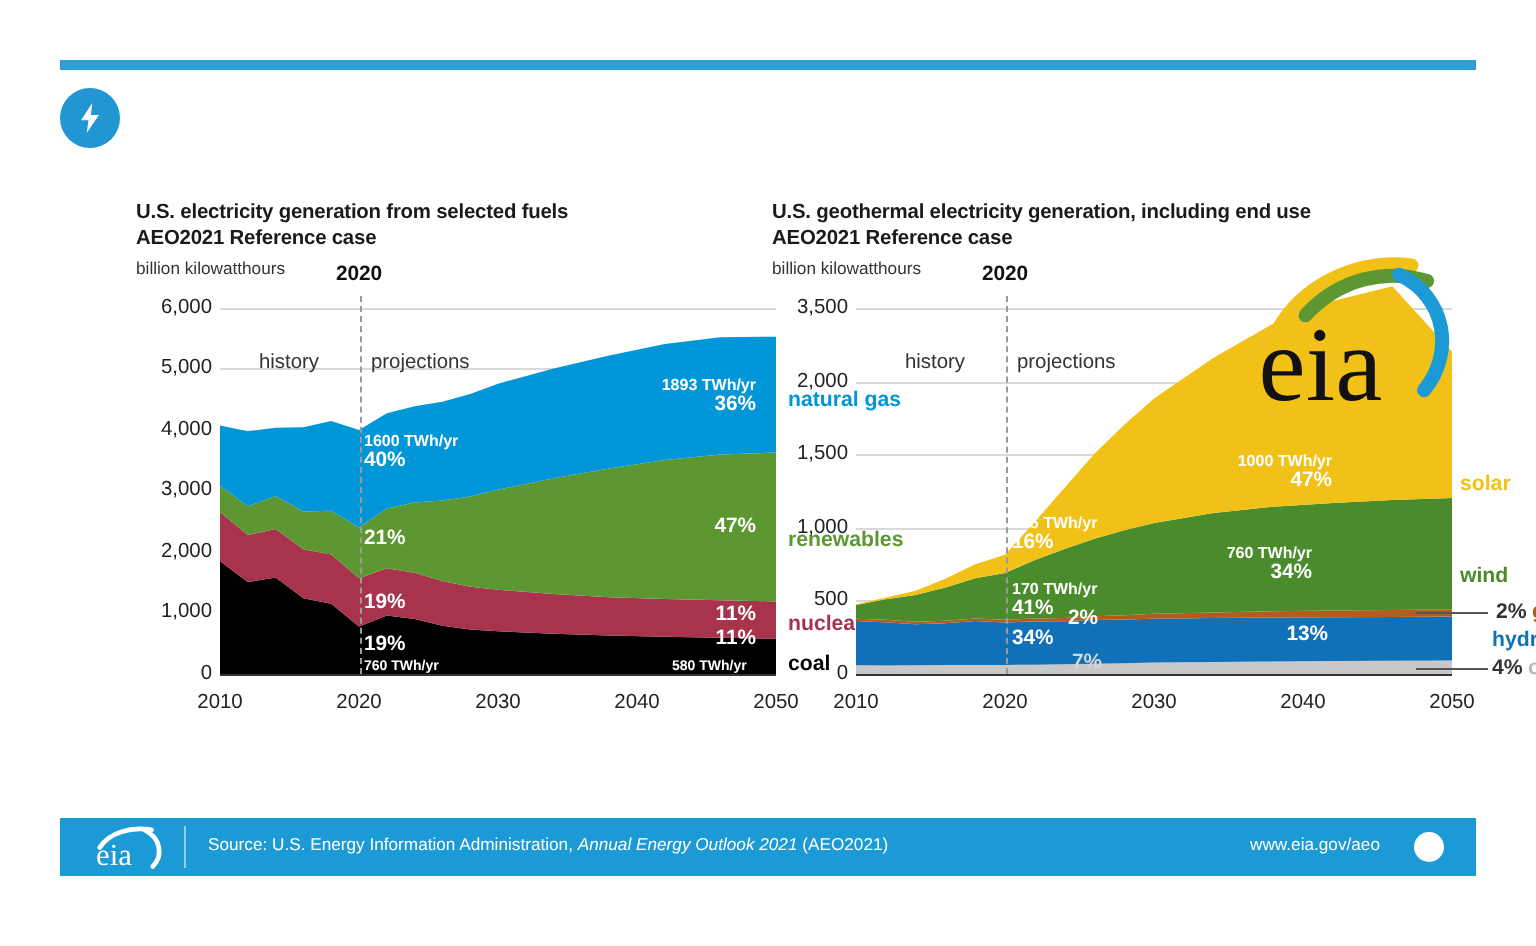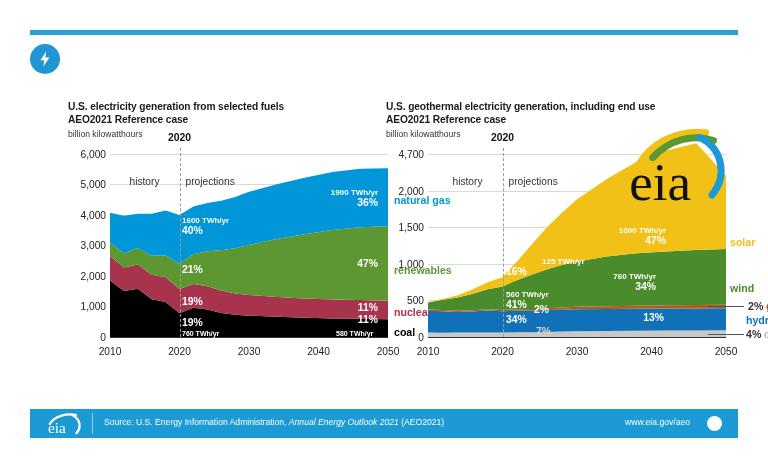--- a/index.html
+++ b/index.html
@@ -111,21 +111,21 @@
           <div class="xlab" style="left: 278px; bottom: -20px;">2050</div>
           <div class="divider" style="left: 69.5px; top: -6px; height: 189px;"></div>
           <div class="yearmark" style="left: 69.5px; top: -22px;">2020</div>
           <div class="histlab" style="left: 19.5px; top: 22px;">history</div>
           <div class="projlab" style="left: 75.5px; top: 22px;">projections</div>
           <div class="ann wht" style="left: 72px; top: 62px;">
             <div style="font-size: 8px;">1600 TWh/yr</div>
             <div class="big">40%</div>
           </div>
           <div class="ann wht" style="left: 268px; top: 34px; text-align: right; transform: translateX(-100%);">
-            <div style="font-size: 8px;">1900 TWh/yr</div>
+            <div style="font-size: 8px;">1893 TWh/yr</div>
             <div class="big">36%</div>
           </div>
           <div class="ann wht" style="left: 72px; top: 110px;">
             <div class="big">21%</div>
           </div>
           <div class="ann wht" style="left: 268px; top: 104px; text-align: right; transform: translateX(-100%);">
             <div class="big">47%</div>
           </div>
           <div class="ann wht" style="left: 72px; top: 142px;">
             <div class="big">19%</div>
@@ -161,21 +161,21 @@
           <div class="ylab" style="top: 183px; right: 302px;">0</div>
           <div class="ytick" style="left: 0px; width: 298px; top: 146.4px;"></div>
           <div class="ylab" style="top: 146.4px; right: 302px;">500</div>
           <div class="ytick" style="left: 0px; width: 298px; top: 109.8px;"></div>
           <div class="ylab" style="top: 109.8px; right: 302px;">1,000</div>
           <div class="ytick" style="left: 0px; width: 298px; top: 73.2px;"></div>
           <div class="ylab" style="top: 73.2px; right: 302px;">1,500</div>
           <div class="ytick" style="left: 0px; width: 298px; top: 36.6px;"></div>
           <div class="ylab" style="top: 36.6px; right: 302px;">2,000</div>
           <div class="ytick" style="left: 0px; width: 298px; top: 0px;"></div>
-          <div class="ylab" style="top: 0px; right: 302px;">4,700</div>
+          <div class="ylab" style="top: 0px; right: 302px;">3,500</div>
           <svg class="area" viewBox="0 0 298 183" preserveAspectRatio="none">
             <path d="M0,183 L0,178.608 L14.9,178.7544 L29.8,178.608 L44.699999999999996,178.4616 L59.6,178.4616 L74.5,178.4616 L89.39999999999999,178.3152 L104.3,178.1688 L119.2,177.876 L134.1,177.5832 L149,177.2904 L178.79999999999998,176.9976 L208.6,176.7048 L238.4,176.5584 L268.2,176.412 L298,176.2656 L298,183 L268.2,183 L238.4,183 L208.6,183 L178.79999999999998,183 L149,183 L134.1,183 L119.2,183 L104.3,183 L89.39999999999999,183 L74.5,183 L59.6,183 L44.699999999999996,183 L29.8,183 L14.9,183 L0,183 Z" fill="#c8c8c8"></path>
             <path d="M0,178.608 L0,156.648 L14.9,157.1604 L29.8,158.112 L44.699999999999996,157.5996 L59.6,156.5016 L74.5,157.2336 L89.39999999999999,156.7212 L104.3,156.5748 L119.2,156.0624 L134.1,155.7696 L149,155.3304 L178.79999999999998,155.0376 L208.6,154.7448 L238.4,154.5984 L268.2,154.452 L298,154.3056 L298,176.2656 L268.2,176.412 L238.4,176.5584 L208.6,176.7048 L178.79999999999998,176.9976 L149,177.2904 L134.1,177.5832 L119.2,177.876 L104.3,178.1688 L89.39999999999999,178.3152 L74.5,178.4616 L59.6,178.4616 L44.699999999999996,178.4616 L29.8,178.608 L14.9,178.7544 L0,178.608 Z" fill="#1071b8"></path>
             <path d="M0,156.648 L0,155.4036 L14.9,155.916 L29.8,156.8676 L44.699999999999996,156.3552 L59.6,155.2572 L74.5,155.916 L89.39999999999999,155.2572 L104.3,154.9644 L119.2,154.1592 L134.1,153.5736 L149,152.8416 L178.79999999999998,152.256 L208.6,151.6704 L238.4,151.3044 L268.2,150.9384 L298,150.6456 L298,154.3056 L268.2,154.452 L238.4,154.5984 L208.6,154.7448 L178.79999999999998,155.0376 L149,155.3304 L134.1,155.7696 L119.2,156.0624 L104.3,156.5748 L89.39999999999999,156.7212 L74.5,157.2336 L59.6,156.5016 L44.699999999999996,157.5996 L29.8,158.112 L14.9,157.1604 L0,156.648 Z" fill="#b35c1e"></path>
             <path d="M0,155.4036 L0,148.4496 L14.9,145.668 L29.8,143.5452 L44.699999999999996,139.7388 L59.6,135.12720000000002 L74.5,132.492 L89.39999999999999,125.97720000000001 L104.3,120.5604 L119.2,115.3632 L134.1,111.11760000000001 L149,107.4576 L178.79999999999998,102.48 L208.6,99.3324 L238.4,97.5024 L268.2,96.0384 L298,95.0136 L298,150.6456 L268.2,150.9384 L238.4,151.3044 L208.6,151.6704 L178.79999999999998,152.256 L149,152.8416 L134.1,153.5736 L119.2,154.1592 L104.3,154.9644 L89.39999999999999,155.2572 L74.5,155.916 L59.6,155.2572 L44.699999999999996,156.3552 L29.8,156.8676 L14.9,155.916 L0,155.4036 Z" fill="#4a8b2c"></path>
             <path d="M0,148.4496 L0,148.1568 L14.9,144.7896 L29.8,141.3492 L44.699999999999996,135.3468 L59.6,128.1732 L74.5,123.342 L89.39999999999999,106.9452 L104.3,89.8164 L119.2,72.90719999999999 L134.1,58.4136 L149,45.237599999999986 L178.79999999999998,24.888000000000005 L208.6,7.8323999999999785 L238.4,-3.513600000000025 L268.2,-10.83359999999999 L298,21.813600000000008 L298,95.0136 L268.2,96.0384 L238.4,97.5024 L208.6,99.3324 L178.79999999999998,102.48 L149,107.4576 L134.1,111.11760000000001 L119.2,115.3632 L104.3,120.5604 L89.39999999999999,125.97720000000001 L74.5,132.492 L59.6,135.12720000000002 L44.699999999999996,139.7388 L29.8,143.5452 L14.9,145.668 L0,148.4496 Z" fill="#f2c117"></path>
           </svg>
           <div class="xaxis" style="top: 183px;"></div>
           <div class="xlab" style="left: 0px; bottom: -20px;">2010</div>
           <div class="xlab" style="left: 74.5px; bottom: -20px;">2020</div>
@@ -184,29 +184,29 @@
           <div class="xlab" style="left: 298px; bottom: -20px;">2050</div>
           <div class="divider" style="left: 74.5px; top: -6px; height: 189px;"></div>
           <div class="yearmark" style="left: 74.5px; top: -22px;">2020</div>
           <div class="histlab" style="left: 24.5px; top: 22px;">history</div>
           <div class="projlab" style="left: 80.5px; top: 22px;">projections</div>
           <div class="ann wht" style="left: 238px; top: 72px; text-align: right; transform: translateX(-100%);">
             <div style="font-size: 8px;">1000 TWh/yr</div>
             <div class="big">47%</div>
           </div>
           <div class="ann wht" style="left: 78px; top: 103px;">
-            <div style="font-size: 8px; margin-left: 36px;">125 TWh/yr</div>
+            <div style="font-size: 8px;">125 TWh/yr</div>
             <div class="big">16%</div>
           </div>
           <div class="ann wht" style="left: 228px; top: 118px; text-align: right; transform: translateX(-100%);">
             <div style="font-size: 8px;">760 TWh/yr</div>
             <div class="big">34%</div>
           </div>
           <div class="ann wht" style="left: 78px; top: 136px;">
-            <div style="font-size: 8px;">560 TWh/yr</div>
+            <div style="font-size: 8px;">170 TWh/yr</div>
             <div class="big">41%</div>
           </div>
           <div class="ann wht" style="left: 106px; top: 150px;">
             <div class="big">2%</div>
           </div>
           <div class="ann wht" style="left: 78px; top: 160px;">
             <div class="big">34%</div>
           </div>
           <div class="ann wht" style="left: 236px; top: 158px; text-align: right; transform: translateX(-100%);">
             <div class="big">13%</div>

